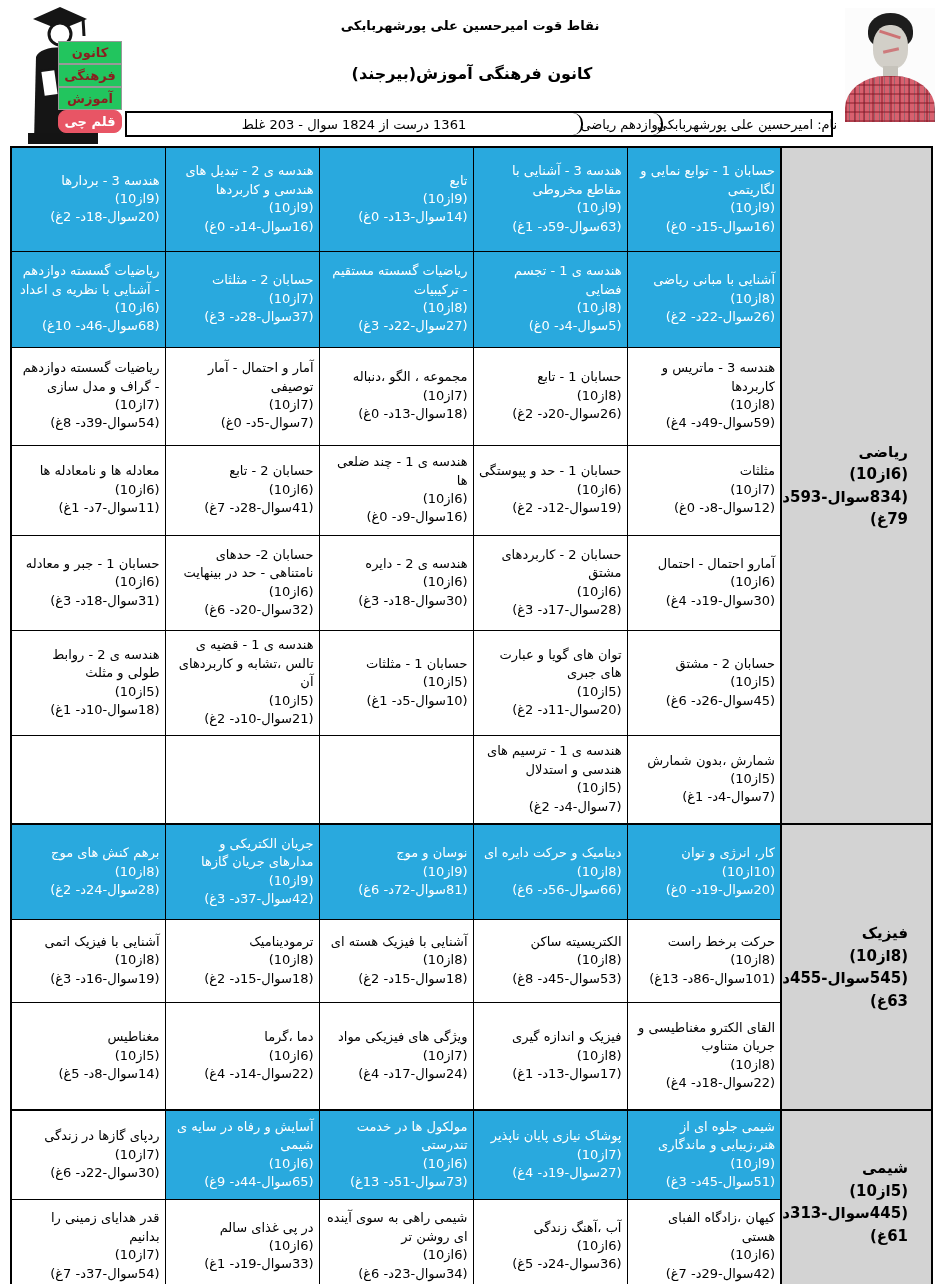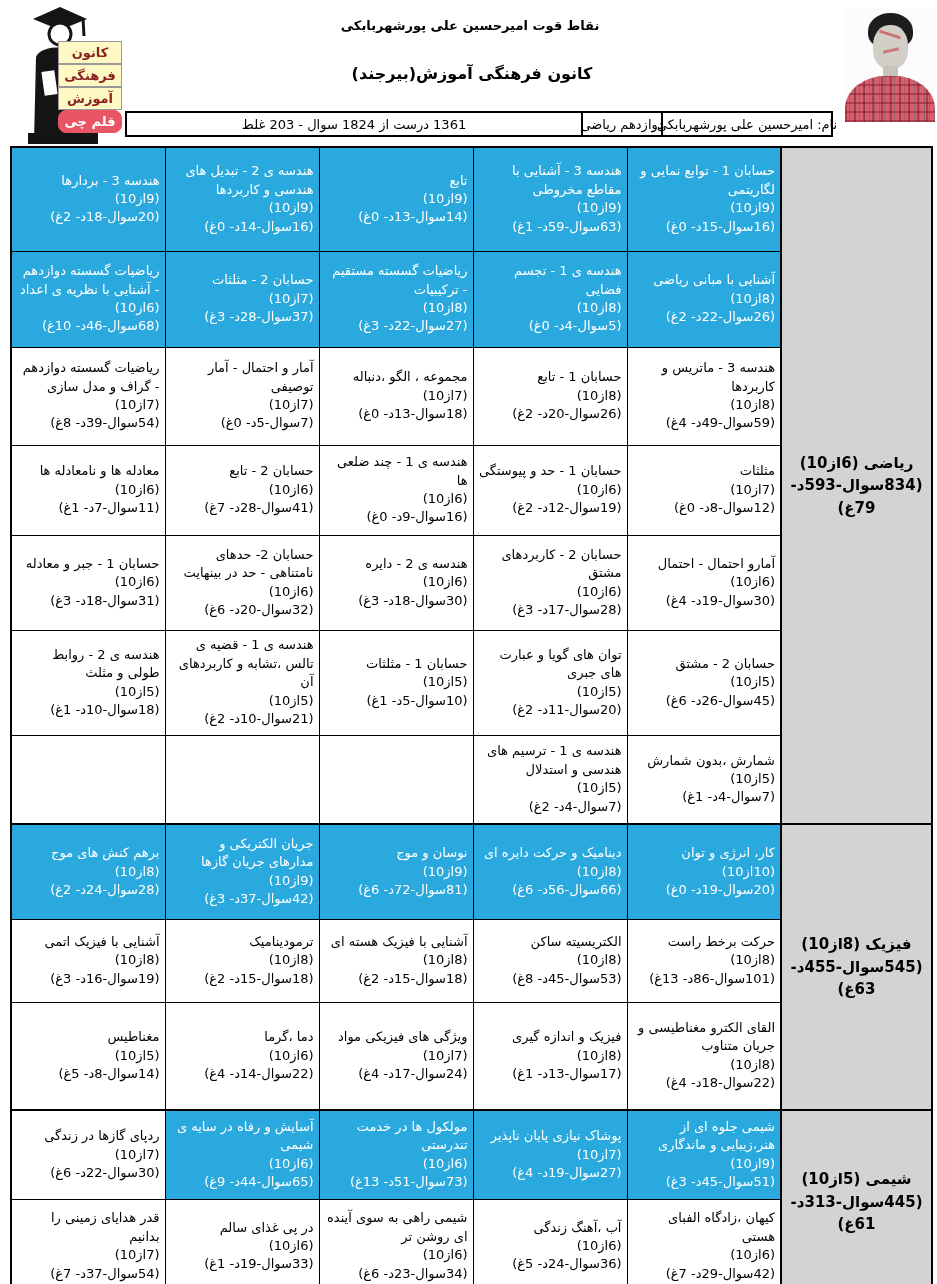--- a/index.html
+++ b/index.html
@@ -11,32 +11,32 @@
 
   
   .page-title   { position:absolute; top:18px;  left:120px; width:700px; text-align:center; font-size:13px; font-weight:bold; }
   .page-subtitle{ position:absolute; top:64px;  left:122px; width:700px; text-align:center; font-size:16px; font-weight:bold; }
 
   .info-bar {
     position:absolute; top:111px; left:125px; width:708px; height:26px;
     display:flex; direction:rtl; border:2px solid #000; background:#fff; font-size:13px;
   }
   .info-seg { display:flex; align-items:center; justify-content:center; height:100%; padding:0 6px; white-space:nowrap; }
-  .info-seg + .info-seg { border-left:0; border-right:2px solid #000; }
+  .info-seg + .info-seg { border-left:0; border-right:2px solid #000;border-radius:10px; }
   .seg-name  { width:168px; }
   .seg-grade { width:80px;  }
   .seg-total { flex:1; }
 
   
   .logo { position:absolute; top:2px; left:2px; width:124px; height:143px; }
   .logo svg { position:absolute; top:0; left:18px; }
   .logo-text { position:absolute; top:39px; left:56px; width:64px; }
   .lt {
     height:23px; line-height:21px; text-align:center; font-size:13px; font-weight:bold;
-    background:#fef9c3; border:1px solid #999; color:#8a1f1f; margin-bottom:0;
+    background:#22c55e; border:1px solid #999; color:#8a1f1f; margin-bottom:0;
   }
   .lt.red { background:var(--logo-red); color:#fff; border-color:var(--logo-red);border-radius:8px; }
   .logo-bar { position:absolute; top:131px; left:26px; width:70px; height:11px; background:#141414; }
 
   
   .photo { position:absolute; top:8px; left:845px; width:90px; height:114px; background:#fcfcfc; overflow:hidden; }
   .photo .hair { position:absolute; top:5px; left:23px; width:45px; height:36px; background:#1d1d1d; border-radius:50% 50% 42% 42%; }
   .photo .face { position:absolute; top:17px; left:28px; width:35px; height:44px; background:#d2cfc8; border-radius:46% 46% 42% 42%; }
   .photo .face:before { content:""; position:absolute; top:8px; left:6px; width:22px; height:3px; background:rgba(200,40,50,.55); transform:rotate(18deg); }
   .photo .face:after  { content:""; position:absolute; top:24px; left:10px; width:16px; height:3px; background:rgba(200,40,50,.5); transform:rotate(-12deg); }
@@ -53,22 +53,22 @@
 
   
   table.report {
     position:absolute; top:146px; left:10px; width:921px;
     border-collapse:collapse; table-layout:fixed; direction:rtl;
     font-size:13px; border:2px solid #000;
   }
   .report td { border:1px solid #000; padding:2px 5px; vertical-align:middle; text-align:right; line-height:1.42; overflow:hidden; }
   .report td.hl { background:var(--hl); color:#fff; }
   .report td.label {
-    background:var(--section-bg); font-weight:bold; text-align:center;
-    font-size:15px; line-height:1.5; border:2px solid #000; padding:0 2px;
+    background:var(--section-bg); font-weight:bold; text-align:right;
+    font-size:15px; line-height:1.5; border:2px solid #000; padding:0 23px;
   }
   .report tr.section-start td { border-top:2px solid #000; }
 </style>
 </head>
 <body style="--hl: #29a9de; --section-bg: #d3d3d3; --logo-red: #e85565;">
 
 <div class="logo">
   <svg width="100" height="143" viewBox="0 0 100 143">
     <polygon points="13,17 40,5 67,17 40,28" fill="#151515"></polygon>
     <line x1="63" y1="16" x2="64" y2="34" stroke="#151515" stroke-width="3"></line>

